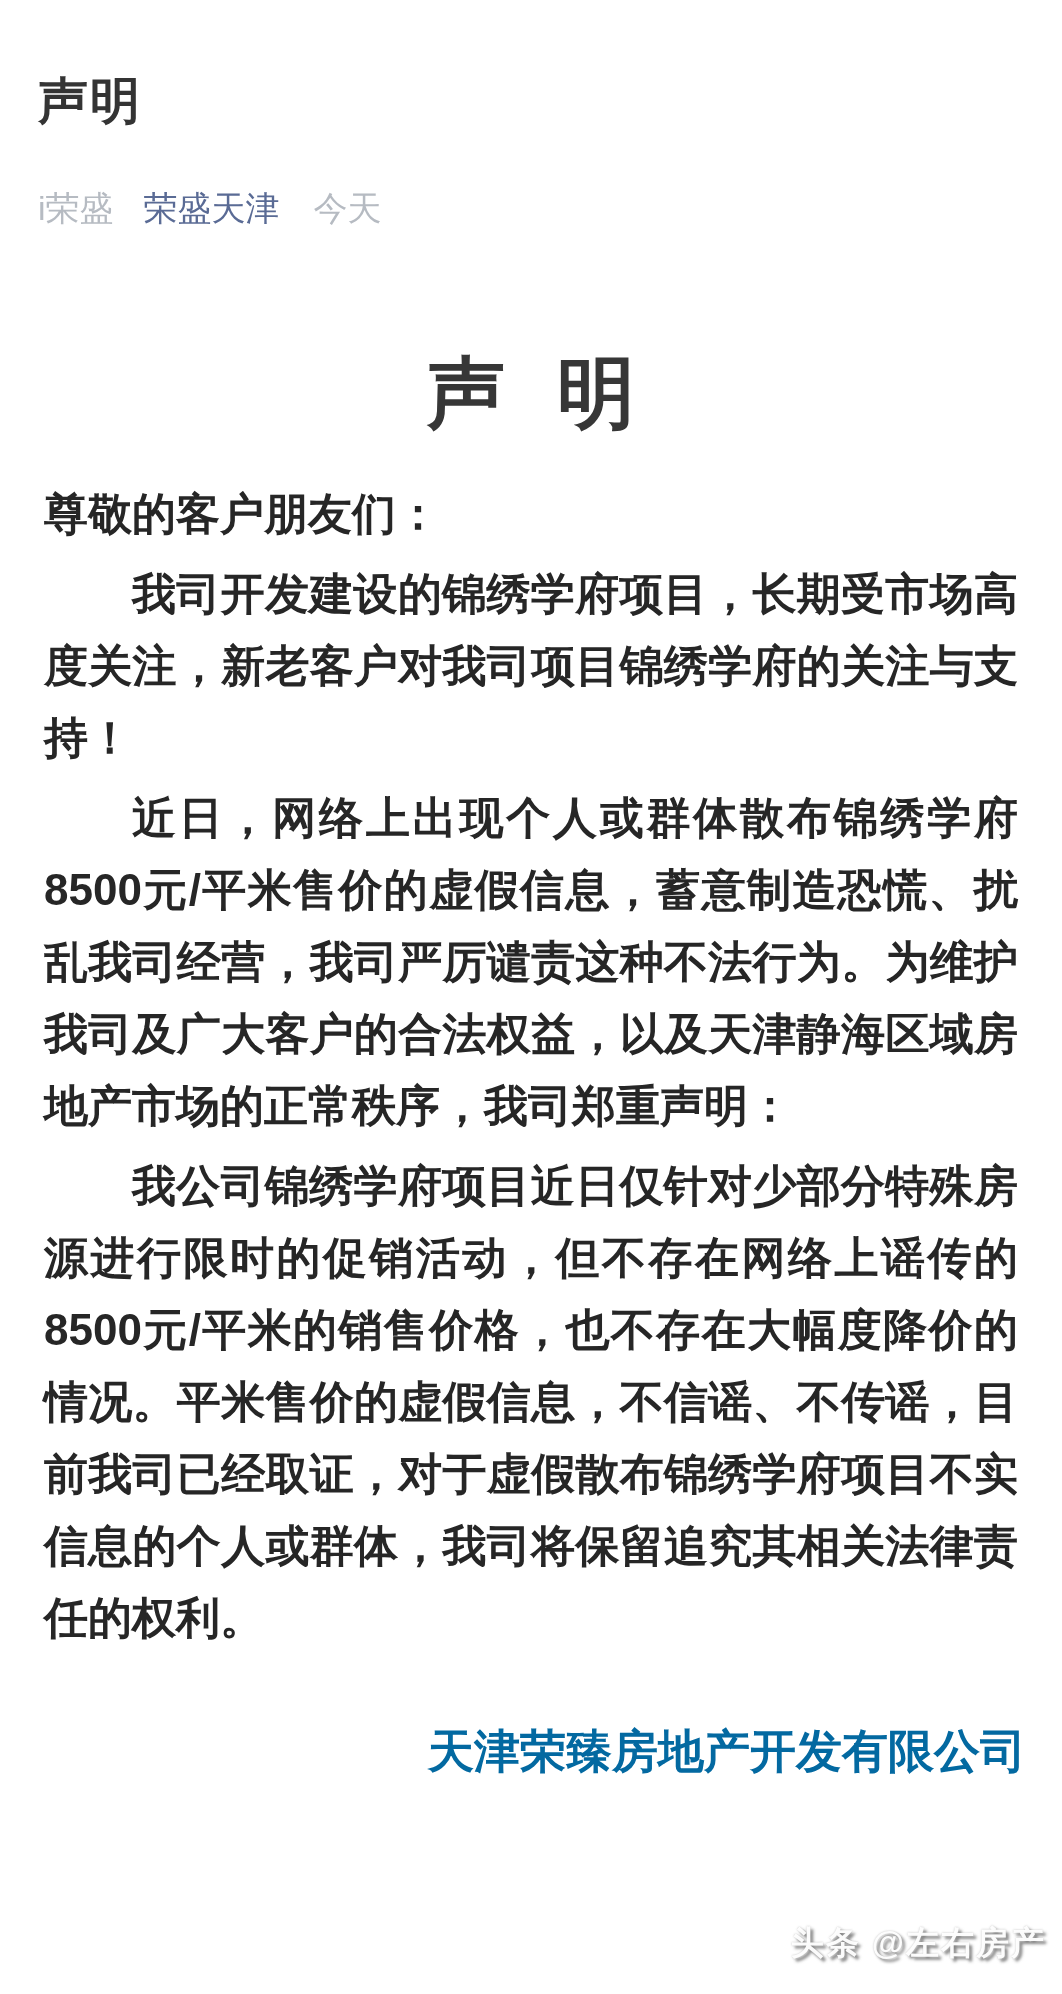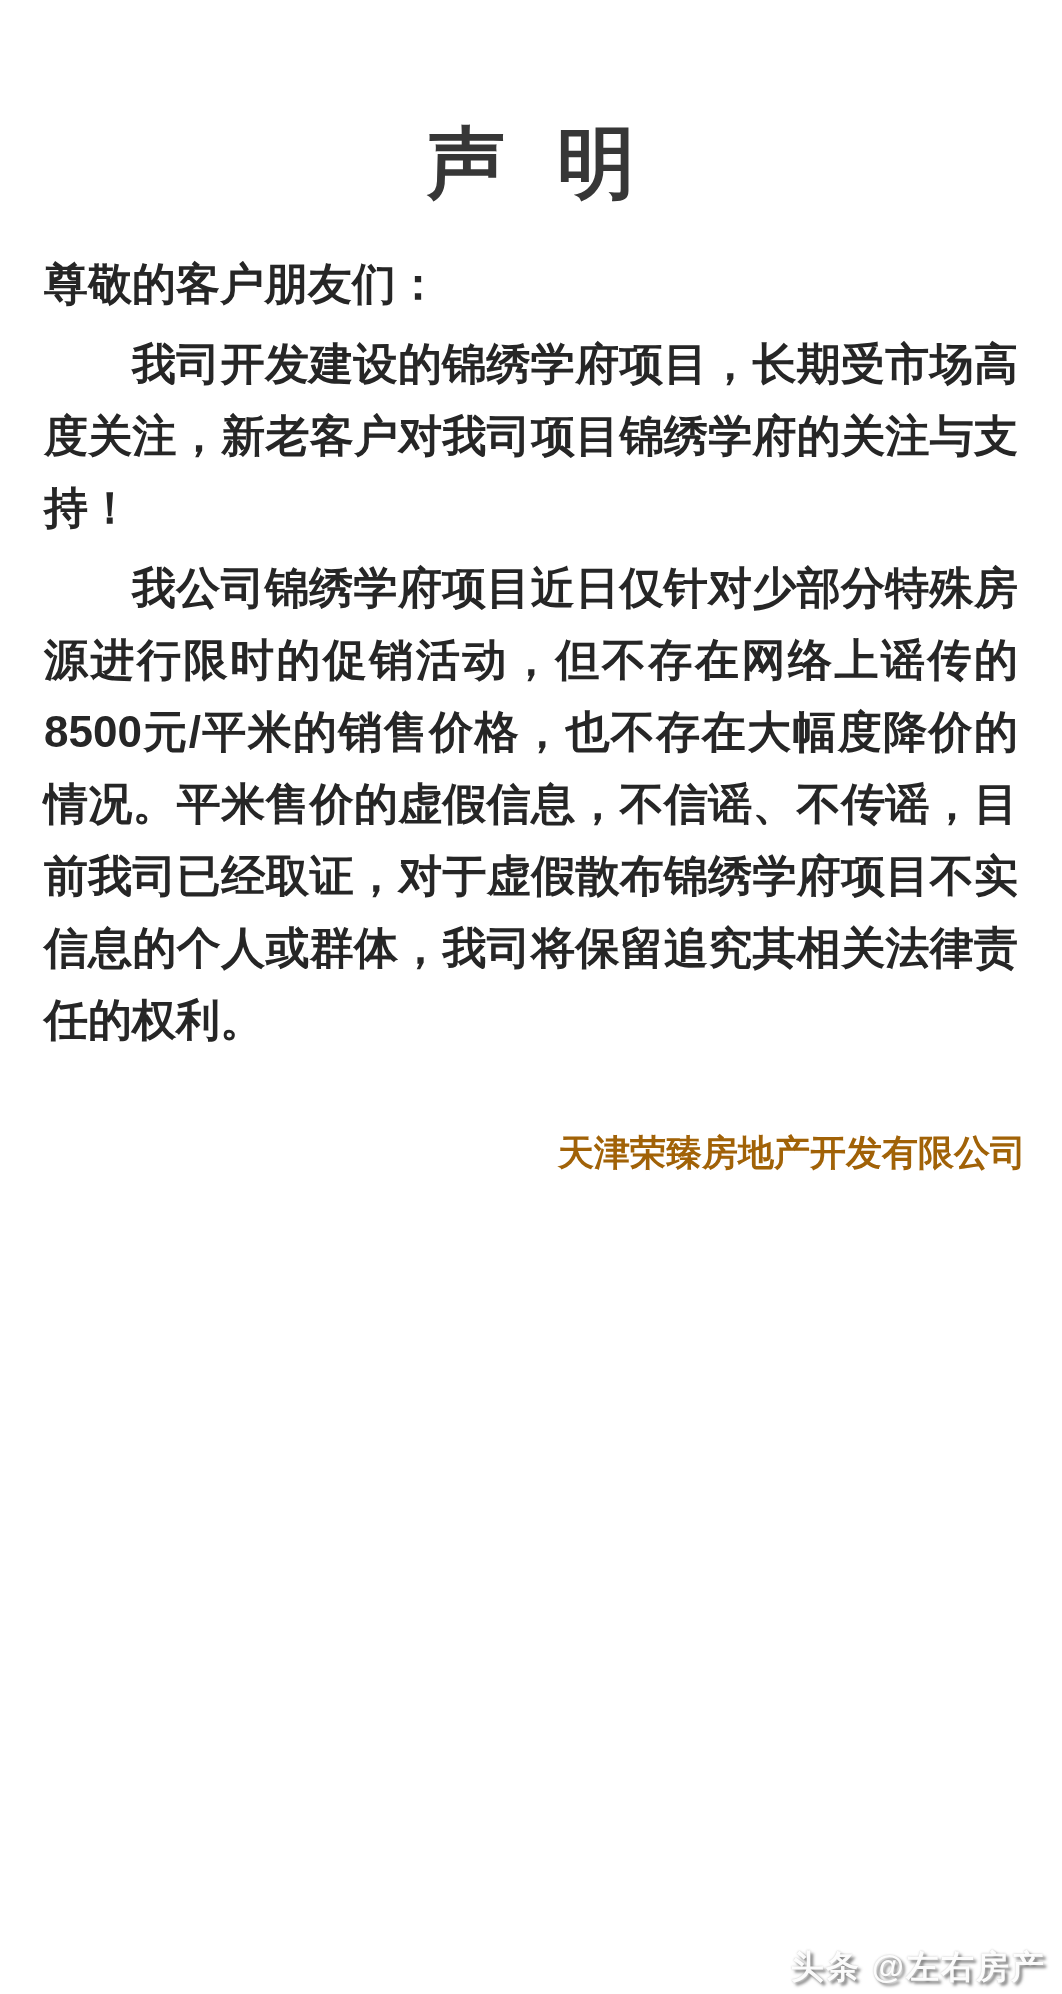--- a/index.html
+++ b/index.html
@@ -42,55 +42,64 @@
     font-weight: 700;
     color: #373737;
   }
   .stmt-body { margin-top: 42px; font-size: 44px; line-height: 72px; font-weight: 600; }
   .stmt-body p { margin: 8px; text-align: justify; }
   .stmt-body p.indent { text-indent: 2em; }
   .stmt-body p.closing { text-indent: 2em; text-align: justify; text-align-last: right; }
   .stmt-sign {
     margin-top: 56px;
     text-align: right;
-    font-size: 36px;
+    font-size: 46px;
     line-height: 82px;
     font-weight: 600;
-    color: #a16207;
+    color: #0369a1;
   }
   .stmt-sign .sig-date { padding-right: 28px; }
 
   .watermark {
     position: absolute;
     right: 16px;
-    bottom: 4px;
+    bottom: 28px;
     font-size: 33px;
     font-weight: 700;
     color: rgba(255,255,255,0.96);
     letter-spacing: 2px;
     text-shadow: 0 0 2px rgba(110,110,110,0.45), 3px 3px 3px rgba(70,70,70,0.65);
     white-space: nowrap;
   }
 </style>
 </head>
 <body>
 
 <div class="page">
 
+  <div class="article-header">
+    <div class="article-title">声明</div>
+    <div class="byline">
+      <span class="author">i荣盛</span>
+      <span class="account">荣盛天津</span>
+      <span class="when">今天</span>
+    </div>
+  </div>
 
   <div class="statement">
 
     <div class="stmt-heading">
       <span>声</span>
       <span>明</span>
     </div>
 
     <div class="stmt-body">
       <p>尊敬的客户朋友们：</p>
       <p class="indent">我司开发建设的锦绣学府项目，长期受市场高度关注，新老客户对我司项目锦绣学府的关注与支持！</p>
+      <p class="indent">近日，网络上出现个人或群体散布锦绣学府8500元/平米售价的虚假信息，蓄意制造恐慌、扰乱我司经营，我司严厉谴责这种不法行为。为维护我司及广大客户的合法权益，以及天津静海区域房地产市场的正常秩序，我司郑重声明：</p>
       <p class="indent">我公司锦绣学府项目近日仅针对少部分特殊房源进行限时的促销活动，但不存在网络上谣传的8500元/平米的销售价格，也不存在大幅度降价的情况。平米售价的虚假信息，不信谣、不传谣，目前我司已经取证，对于虚假散布锦绣学府项目不实信息的个人或群体，我司将保留追究其相关法律责任的权利。</p>
     </div>
 
     <div class="stmt-sign">
       <div>天津荣臻房地产开发有限公司</div>
     </div>
 
   </div>
 
   <div class="watermark">头条 @左右房产</div>

